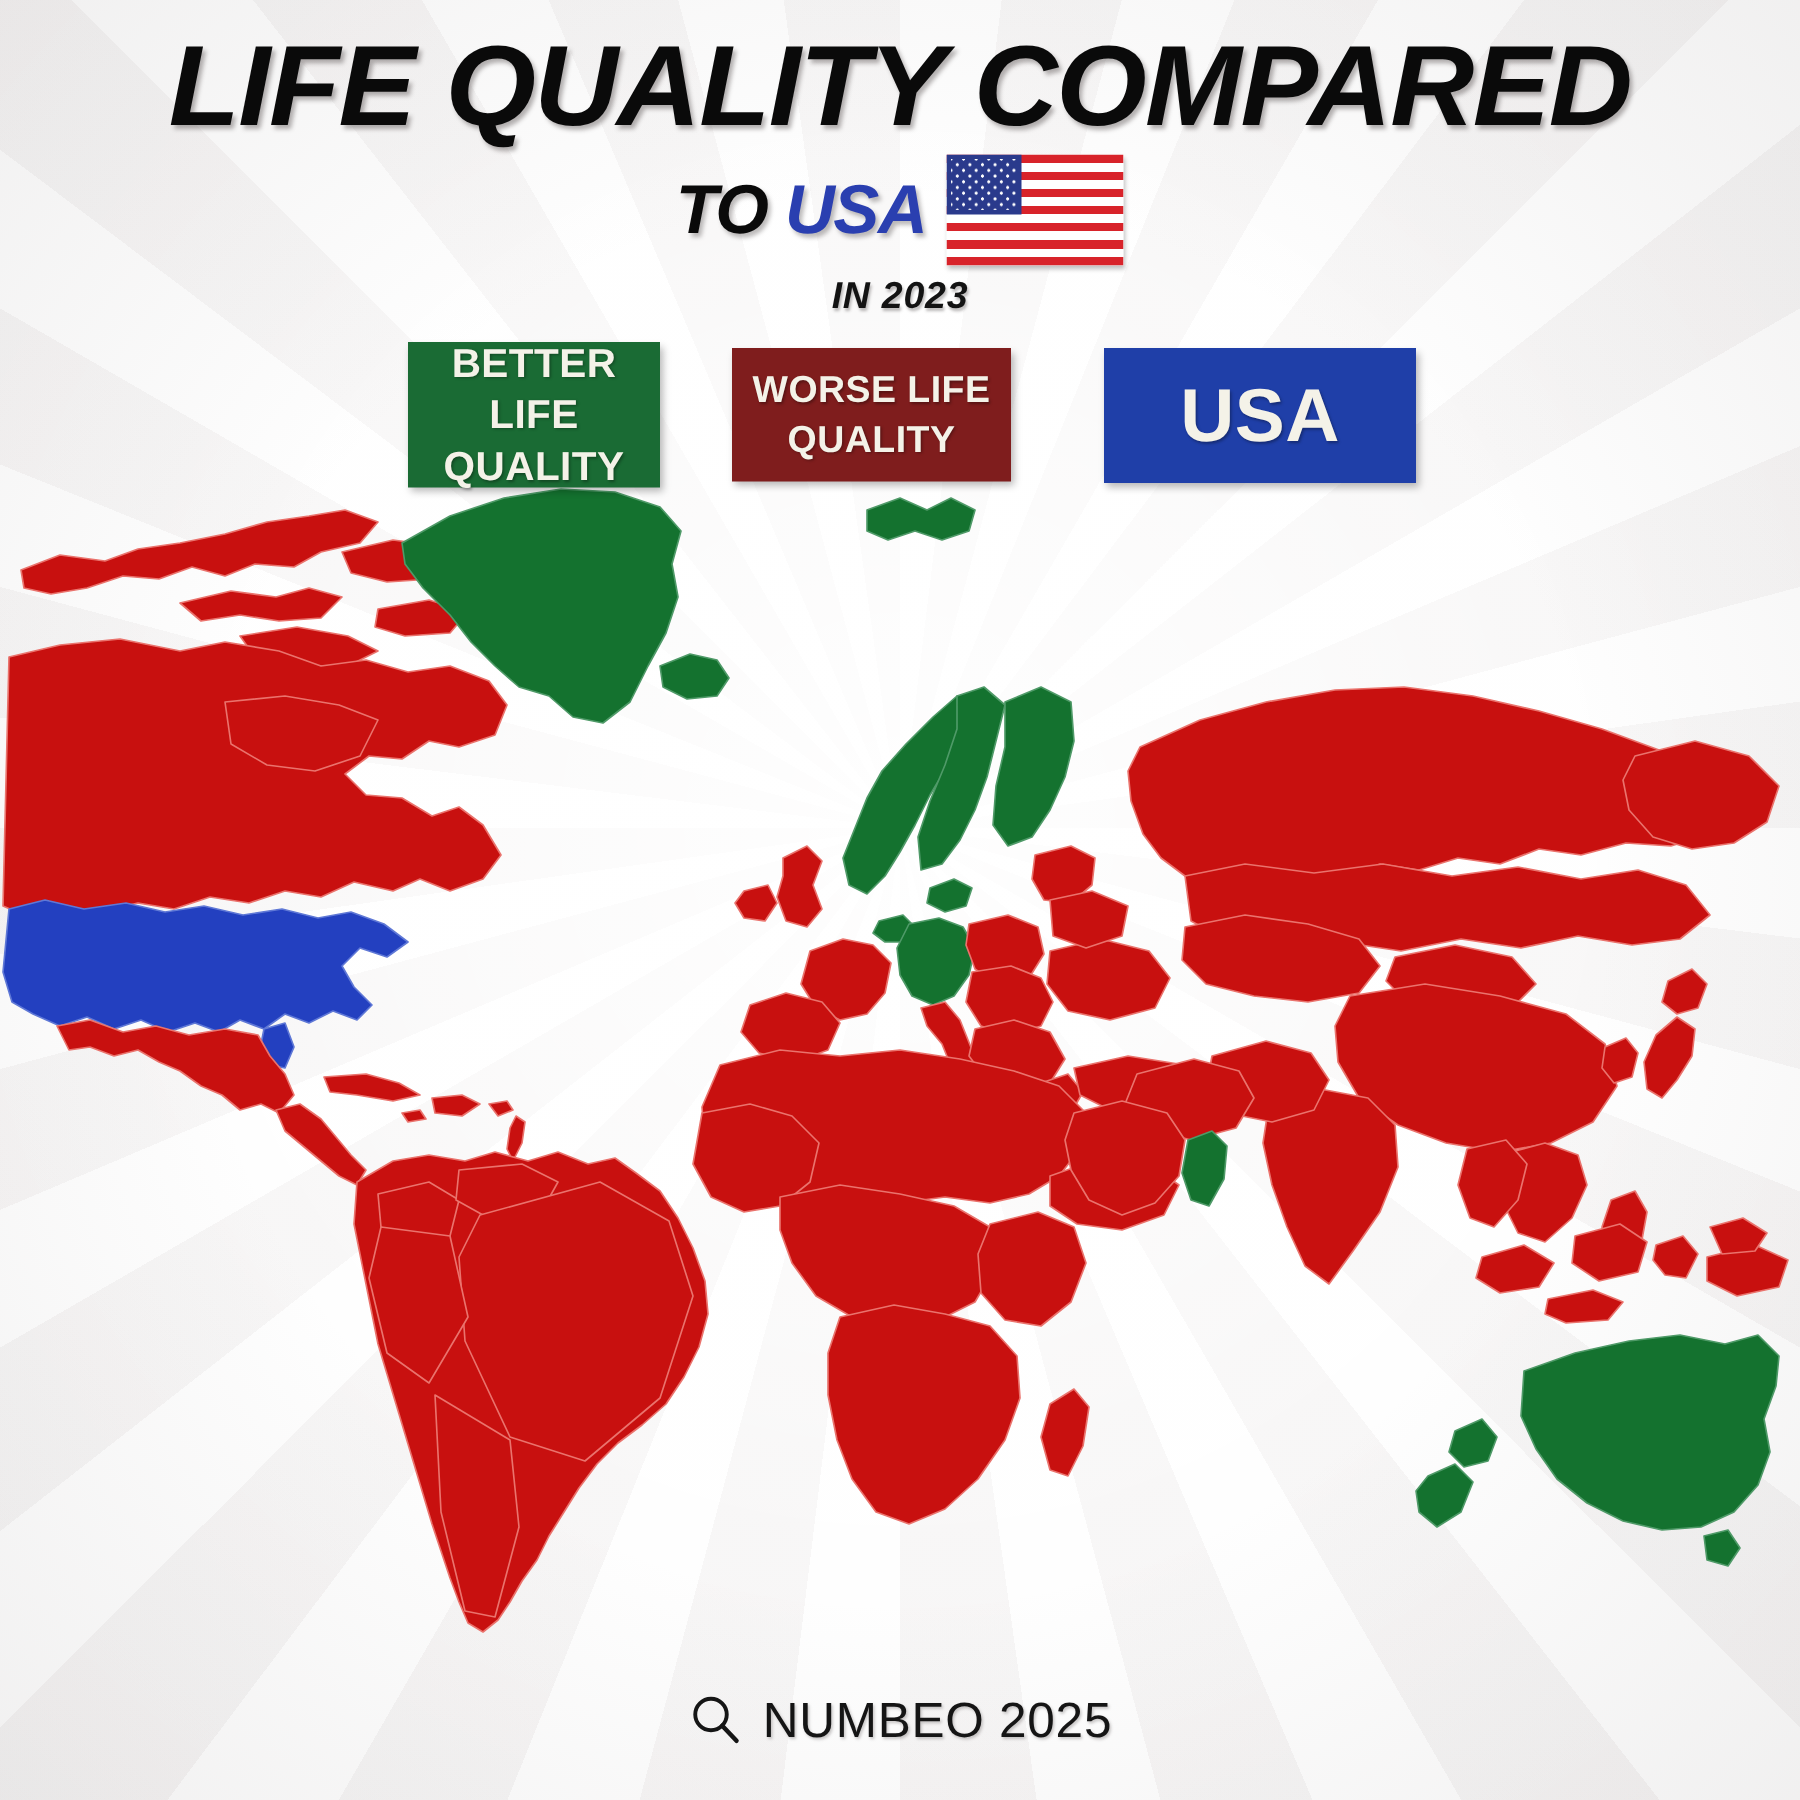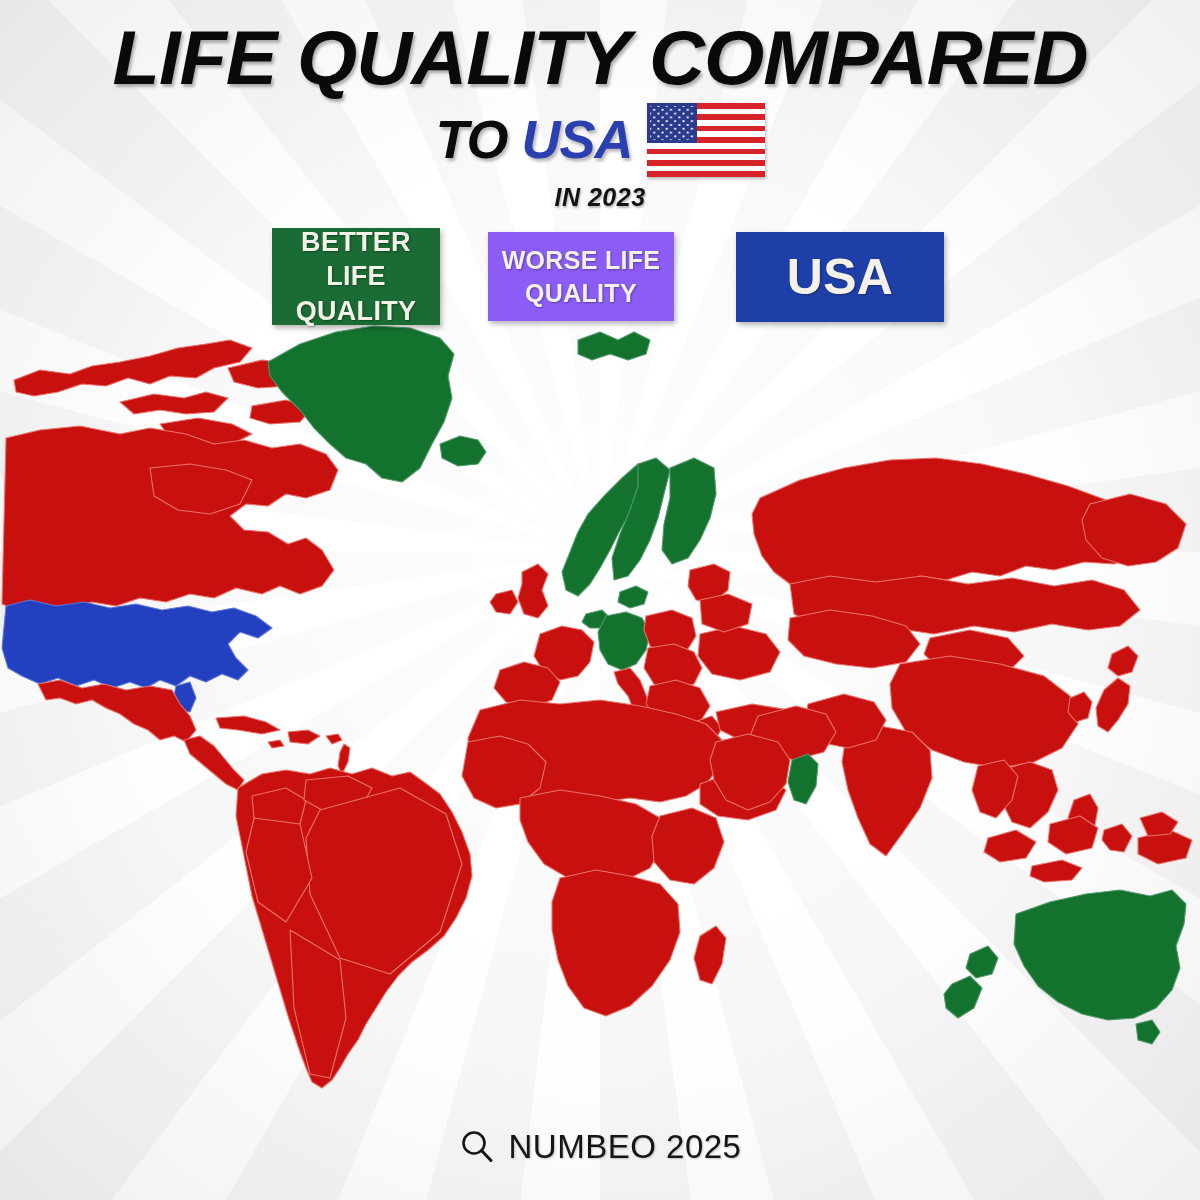--- a/index.html
+++ b/index.html
@@ -48,21 +48,21 @@
     transform:scaleX(1.02);
     text-shadow:2px 3px 3px rgba(90,85,85,.45);
     white-space:nowrap;
   }
   .subline{
     display:flex;align-items:center;justify-content:center;gap:14px;
     margin-top:6px;
   }
   .title-sub{
     margin:0;
-    font-size:54px;line-height:1;
+    font-size:46px;line-height:1;
     font-weight:bold;letter-spacing:-1px;
     color:#0a0a0a;
     text-shadow:2px 3px 3px rgba(90,85,85,.40);
     white-space:nowrap;
   }
   .title-sub .usa-word{color:#2a3fb0;}
   .title-year{
     margin:6px 0 0 0;
     font-size:25px;font-weight:bold;letter-spacing:.5px;
     color:#131313;
@@ -100,21 +100,21 @@
     display:flex;flex-direction:column;align-items:center;justify-content:center;
     color:#f4f2e8;
     font-weight:bold;
     text-align:center;
     box-shadow:2px 3px 5px rgba(0,0,0,.28);
     text-shadow:1px 1px 2px rgba(0,0,0,.32);
     letter-spacing:.3px;
     box-sizing:border-box;
   }
   .lb-better{width:168px;height:97px;background:#1a6b34;font-size:27px;line-height:1.28;margin-right:48px;margin-left:16px;}
-  .lb-worse {width:186px;height:89px;background:#8b5cf6;font-size:25px;line-height:1.30;margin-right:62px;margin-top:4px;}
+  .lb-worse {width:186px;height:89px;background:#7f1d1d;font-size:25px;line-height:1.30;margin-right:62px;margin-top:4px;}
   .lb-usa   {width:208px;height:90px;background:#1f3fa8;font-size:50px;line-height:1;margin-top:4px;}
   .legend-box span{display:block;}
 
   
   .map-wrap{position:absolute;left:0;top:318px;width:1200px;height:790px;z-index:4;}
   .map-wrap svg{display:block;width:1200px;height:790px;}
 
   
   .footer{
     position:absolute;left:0;bottom:34px;width:1200px;z-index:6;

